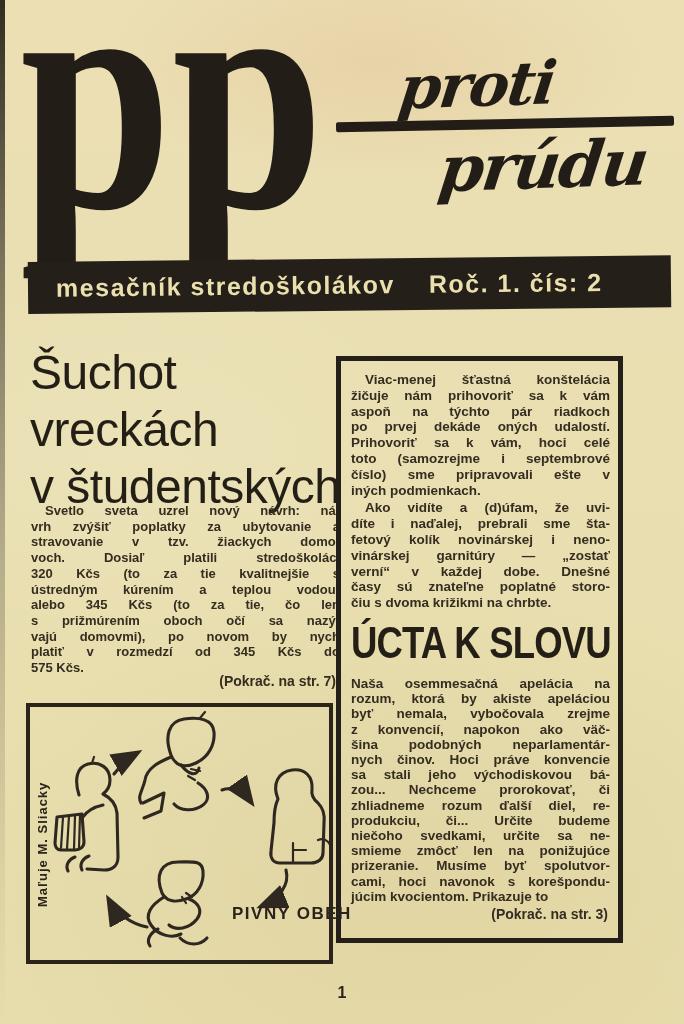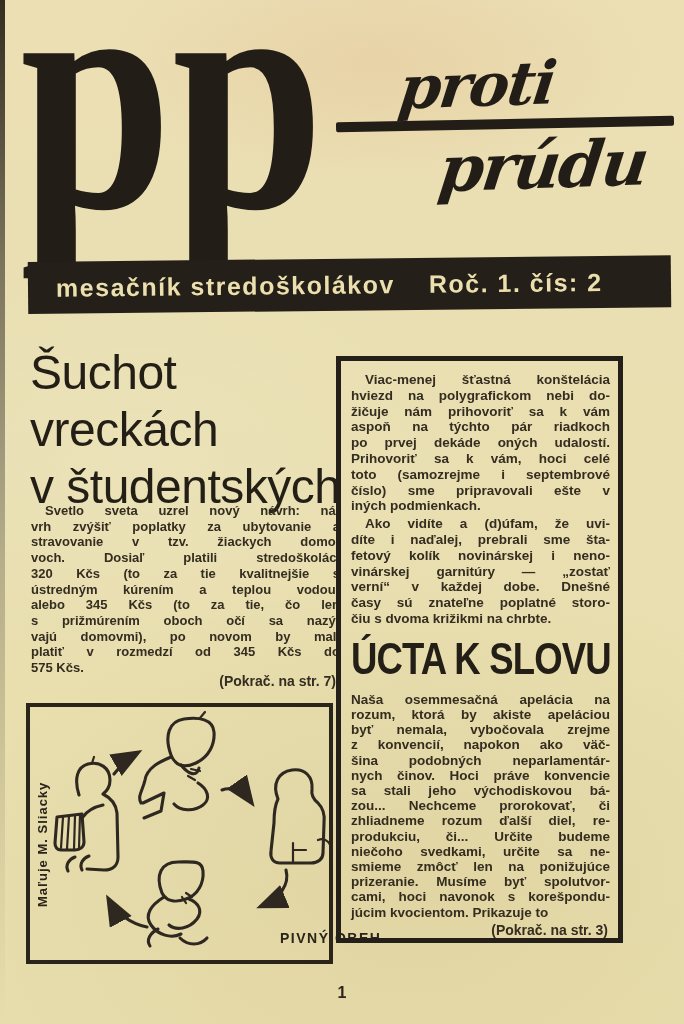--- a/index.html
+++ b/index.html
@@ -76,22 +76,22 @@
     position:absolute;left:26px;top:703px;width:307px;height:261px;
     border:4px solid #2a241b;background:transparent;
   }
   .cartoon-box svg{position:absolute;left:0;top:0;width:100%;height:100%;}
   .cartoon-credit{
     position:absolute;left:5px;top:10px;height:190px;
     writing-mode:vertical-rl;transform:rotate(180deg);
     font-size:13px;font-weight:bold;letter-spacing:1px;color:#2a241b;white-space:nowrap;
   }
   .cartoon-caption{
-    position:absolute;left:202px;top:223px;
-    font-size:14px;font-weight:bold;letter-spacing:1.5px;color:#2a241b;white-space:nowrap;margin-left:48px;
+    position:absolute;left:202px;top:197px;
+    font-size:17px;font-weight:bold;letter-spacing:1.5px;color:#2a241b;white-space:nowrap;
   }
   .doodle{stroke:#2e2820;stroke-width:3.1;fill:none;stroke-linecap:round;stroke-linejoin:round;}
   .doodle-thin{stroke:#2e2820;stroke-width:2.2;fill:none;stroke-linecap:round;}
   
   .right-box{
     position:absolute;left:336px;top:356px;width:287px;height:587px;
     border:5px solid #241f18;padding:11px 8px 6px 10px;
   }
   .right-box .para{
     font-size:13.5px;font-weight:bold;line-height:15.8px;color:var(--ink-soft);
@@ -137,21 +137,21 @@
   </div>
   <div class="left-body">
       <div class="jl ind">Svetlo sveta uzrel nový návrh: ná-</div>
       <div class="jl">vrh zvýšiť poplatky za ubytovanie a</div>
       <div class="jl">stravovanie v tzv. žiackych domo-</div>
       <div class="jl">voch. Dosiaľ platili stredoškoláci</div>
       <div class="jl">320 Kčs (to za tie kvalitnejšie s</div>
       <div class="jl">ústredným kúrením a teplou vodou)</div>
       <div class="jl">alebo 345 Kčs (to za tie, čo len</div>
       <div class="jl">s prižmúrením oboch očí sa nazý-</div>
-      <div class="jl">vajú domovmi), po novom by mali</div>
+      <div class="jl">vajú domovmi), po novom by nych</div>
       <div class="jl">platiť v rozmedzí od 345 Kčs do</div>
       <div class="jl last">575 Kčs.</div>
     </div>
   <div class="left-cont">(Pokrač. na str. 7)</div>
 
   <div class="cartoon-box">
     <svg viewBox="0 0 299 253">
       <defs>
         <marker id="ah" markerWidth="11" markerHeight="9" refX="8" refY="4" orient="auto">
           <path d="M0,0 L10,4 L0,8 Z" fill="#2e2820"></path>
@@ -198,21 +198,20 @@
         <path class="doodle" d="M117,220 C101,217 86,206 79,193" marker-end="url(#ah)"></path>
       </g>
     </svg>
     <div class="cartoon-credit">Maľuje M. Sliacky</div>
     <div class="cartoon-caption">PIVNÝ OBEH</div>
   </div>
 
   <div class="right-box">
     <div class="para">
         <div class="jl ind">Viac-menej šťastná konštelácia</div>
-        <div class="jl">hviezd na polygrafickom nebi do-</div>
         <div class="jl">žičuje nám prihovoriť sa k vám</div>
         <div class="jl">aspoň na týchto pár riadkoch</div>
         <div class="jl">po prvej dekáde oných udalostí.</div>
         <div class="jl">Prihovoriť sa k vám, hoci celé</div>
         <div class="jl">toto (samozrejme i septembrové</div>
         <div class="jl">číslo) sme pripravovali ešte v</div>
         <div class="jl last">iných podmienkach.</div>
       </div>
     <div class="para">
         <div class="jl ind">Ako vidíte a (d)úfam, že uvi-</div>

